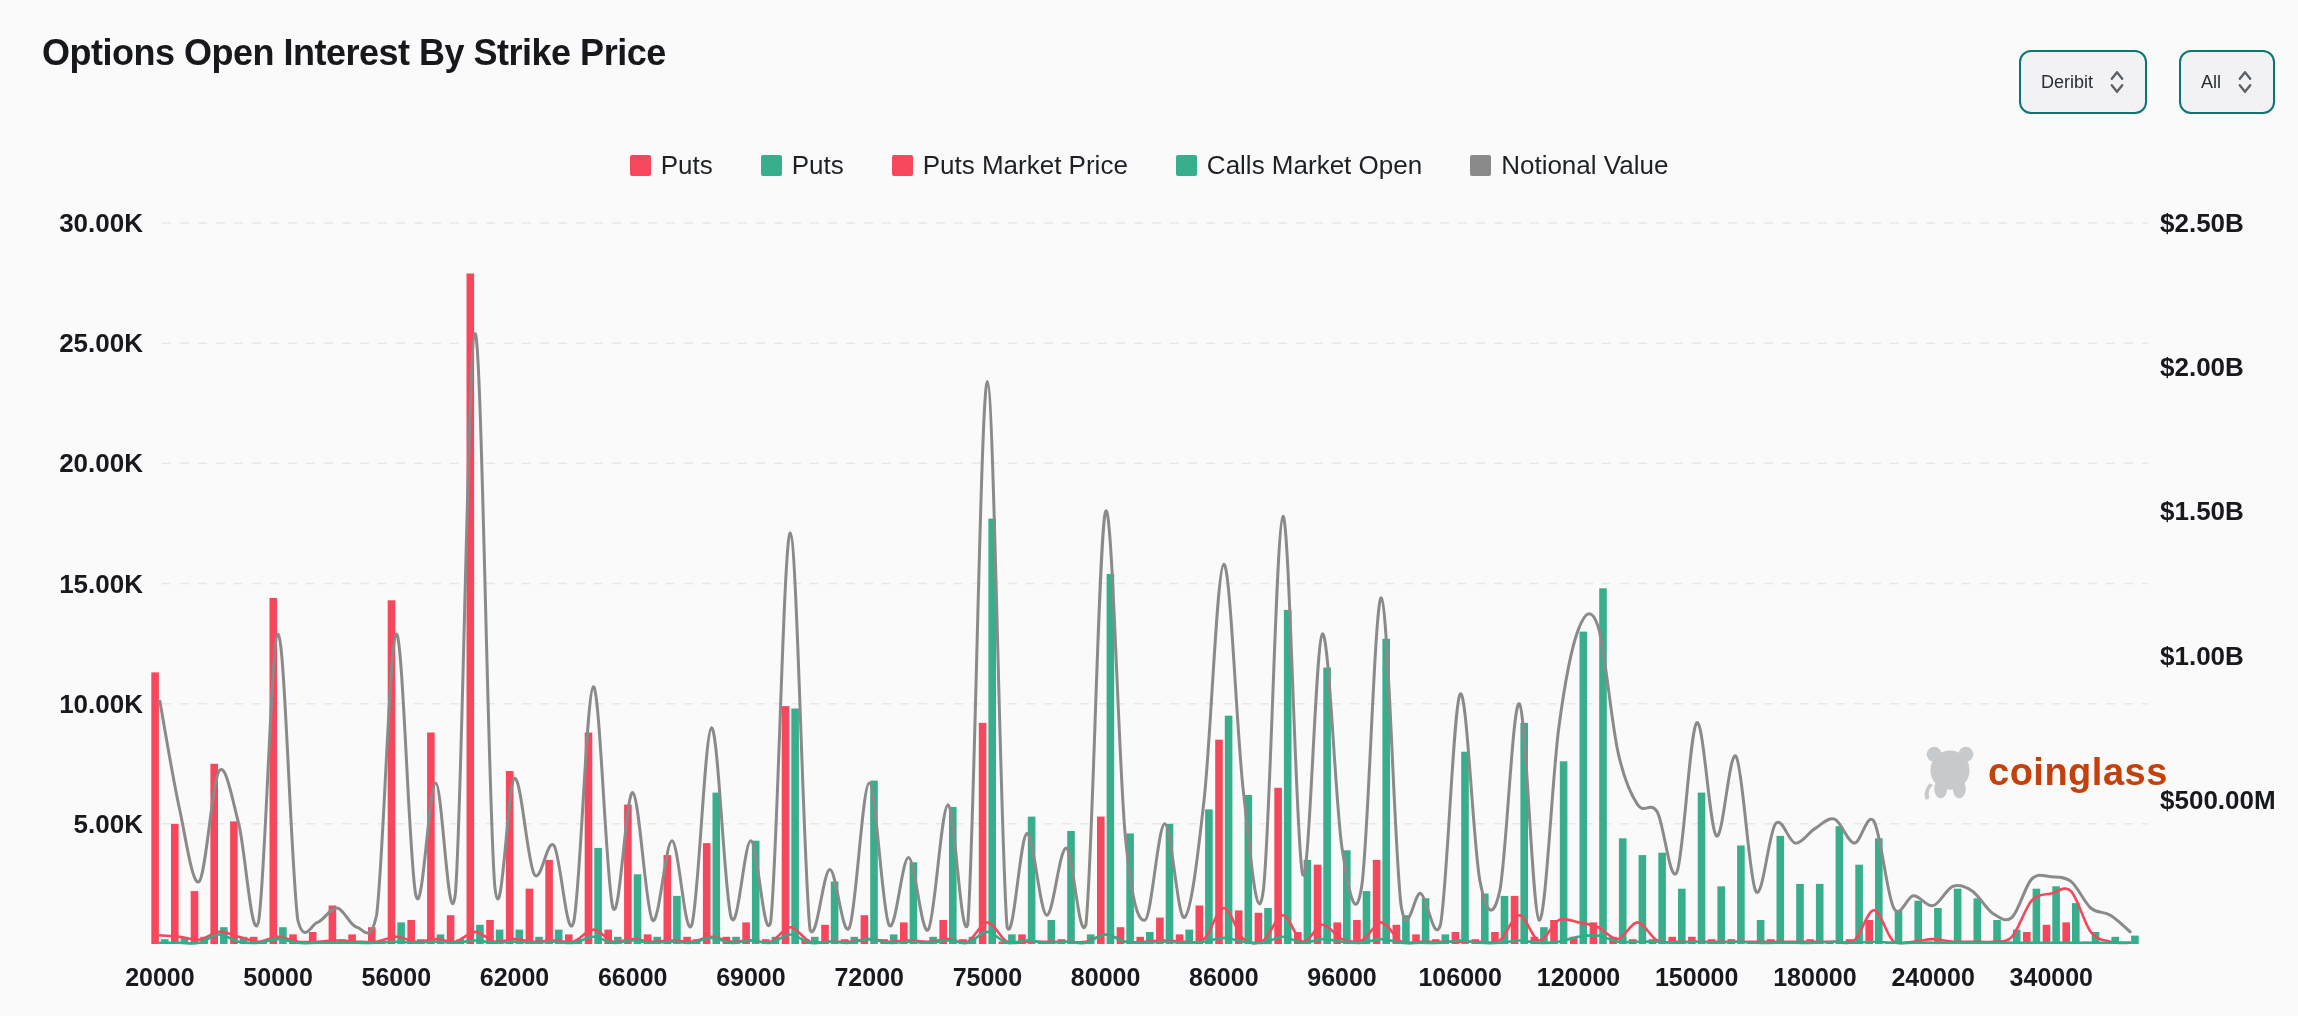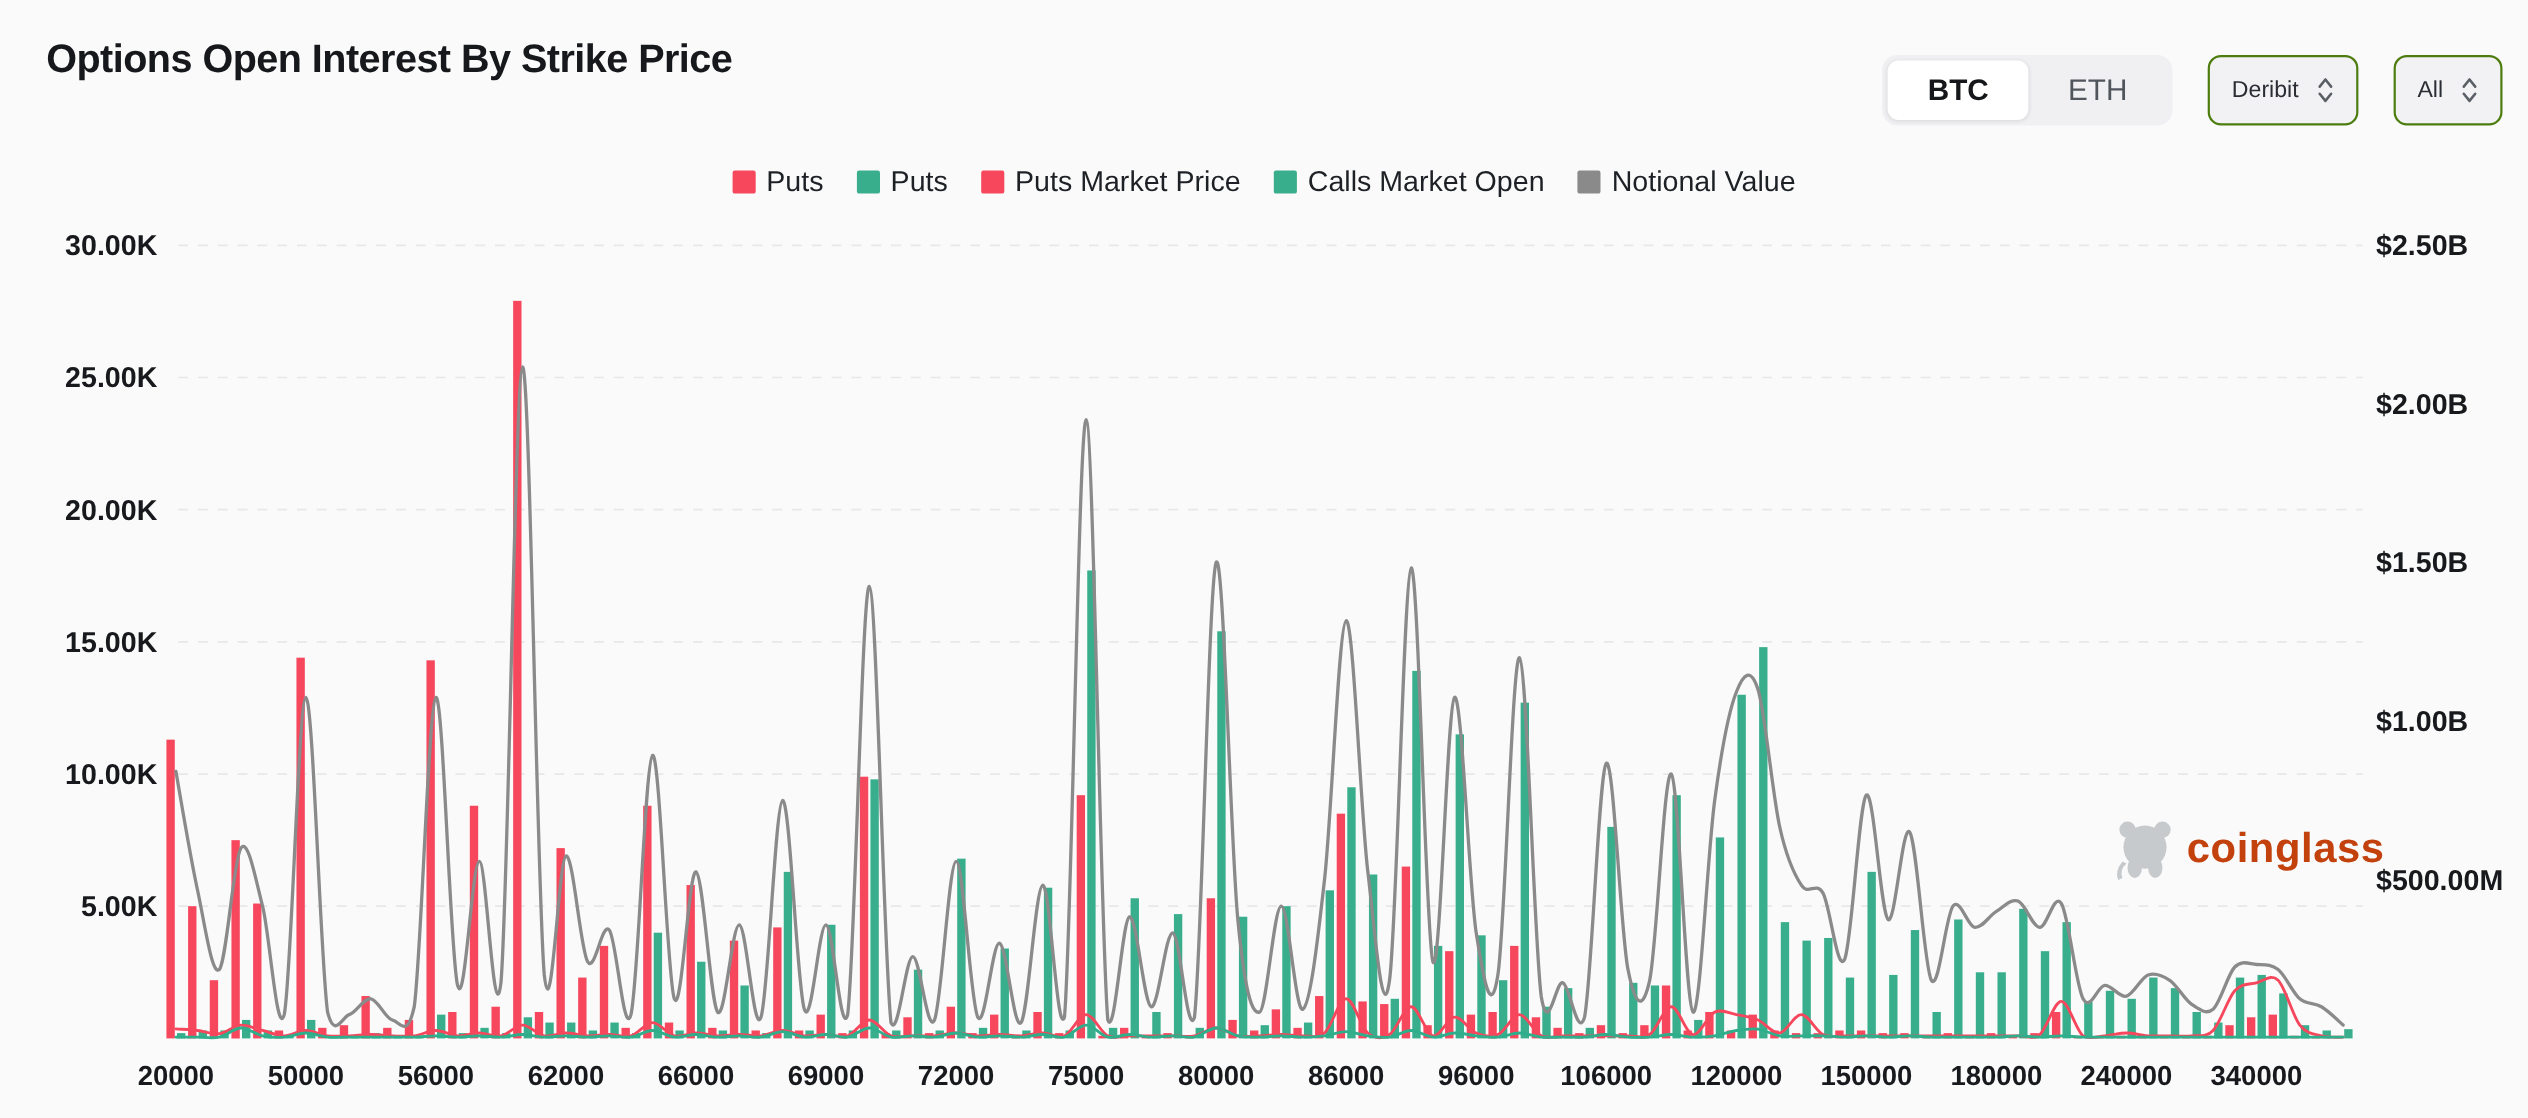--- a/index.html
+++ b/index.html
@@ -25,49 +25,45 @@
     border:none;cursor:pointer;background:transparent;height:54px;
     padding:0 36px;font-size:27px;color:#51555c;border-radius:10px;
     font-family:"Liberation Sans",sans-serif;font-weight:500;
   }
   .seg.active{
     background:#ffffff;color:#15171a;font-weight:600;
     box-shadow:0 1px 4px rgba(0,0,0,0.10);
   }
   .select{
     display:flex;align-items:center;gap:16px;cursor:pointer;
-    background:#f2f2f5;border:2px solid #4d7c0f;border-radius:12px;
+    background:#f2f2f5;border:2px solid #0f766e;border-radius:12px;
     height:64px;box-sizing:border-box;padding:0 20px;
-    font-size:21px;color:#2a2d33;font-weight:500;
+    font-size:18px;color:#2a2d33;font-weight:500;
     font-family:"Liberation Sans",sans-serif;
   }
   .legend{
     position:absolute;top:150px;left:0;width:100%;
-    display:flex;justify-content:center;align-items:center;gap:30px;
+    display:flex;justify-content:center;align-items:center;gap:48px;
   }
   .legend-item{display:flex;align-items:center;gap:10px;cursor:pointer;}
   .legend-swatch{width:21px;height:21px;border-radius:2px;display:inline-block;}
   .legend-label{font-size:26px;color:#1d2025;font-weight:500;}
   .watermark{
     position:absolute;left:1922px;top:742px;z-index:0;
     display:flex;align-items:center;gap:10px;color:#c2410c;
   }
   .watermark-text{font-size:38px;font-weight:700;letter-spacing:0.5px;}
   #chart{position:absolute;left:0;top:0;z-index:1;}
 </style>
 </head>
 <body>
 
 <h1 class="page-title">Options Open Interest By Strike Price</h1>
 
 <div class="controls">
-  <div class="segmented">
-    <button class="seg active">BTC</button>
-    <button class="seg">ETH</button>
-  </div>
   <button class="select">
     <span>Deribit</span>
     <svg width="16" height="26" viewBox="0 0 12 20">
       <path d="M2 7.5 L6 2.5 L10 7.5" fill="none" stroke="#5b5f66" stroke-width="1.8" stroke-linecap="round" stroke-linejoin="round"></path>
       <path d="M2 12.5 L6 17.5 L10 12.5" fill="none" stroke="#5b5f66" stroke-width="1.8" stroke-linecap="round" stroke-linejoin="round"></path>
     </svg>
   </button>
   <button class="select">
     <span>All</span>
     <svg width="16" height="26" viewBox="0 0 12 20">

